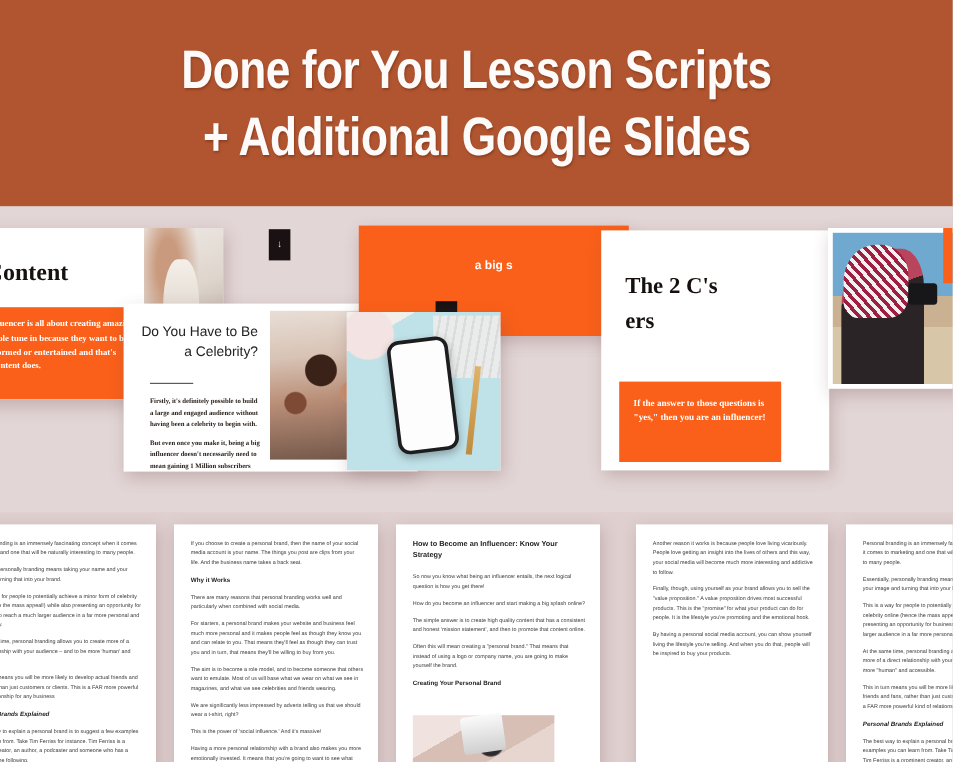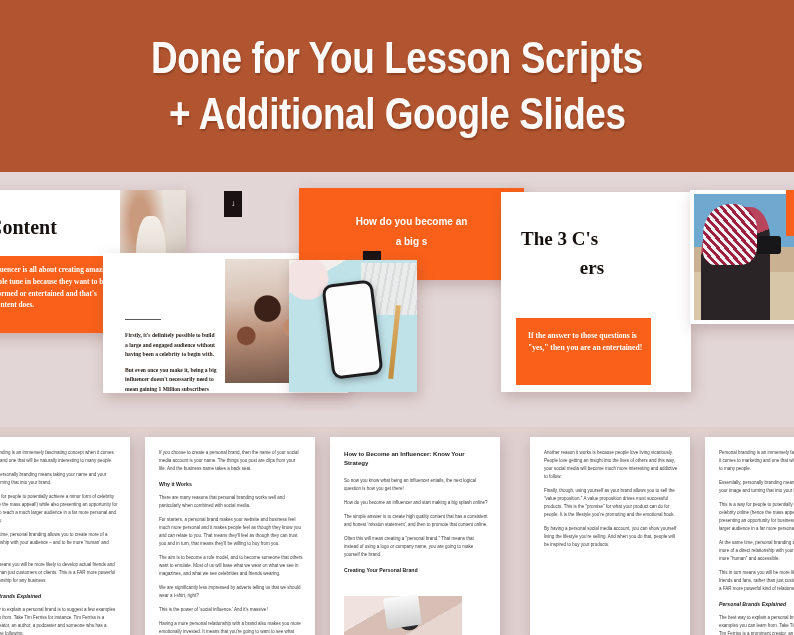--- a/index.html
+++ b/index.html
@@ -228,51 +228,51 @@
   <div class="slide s1">
     <div class="s1-title">Content</div>
     <div class="s1-band">
       <div class="s1-band-text">Being an influencer is all about creating amazing content. People tune in because they want to be inspired, informed or entertained and that's what your content does.</div>
     </div>
     <div class="s1-photo"></div>
   </div>
   <div class="tag-chip tag1">↓</div>
 
   <div class="slide s2">
+    <div class="s2-title">Do You Have to Be a Celebrity?</div>
     <div class="s2-rule"></div>
     <div class="s2-body">
       <p>Firstly, it's definitely possible to build a large and engaged audience without having been a celebrity to begin with.</p>
       <p>But even once you make it, being a big influencer doesn't necessarily need to mean gaining 1 Million subscribers</p>
     </div>
     <div class="s2-photo"></div>
   </div>
 
   <div class="slide s3">
     <div class="s3-text">
-      <div>How do you become an</div>
       <div>a big s</div>
     </div>
   </div>
   <div class="tag-chip" style="left:363px;top:79px;">↓</div>
 
   <div class="slide s4">
     <div class="s4-photo">
       <div class="s4-kbd"></div>
       <div class="s4-pen"></div>
       <div class="s4-phone"></div>
     </div>
   </div>
 
   <div class="slide s5">
     <div class="s5-title">
-      <div>The 3 C's</div>
-      <div style="text-align:center;padding-right:8px;">ers</div>
+      <div>The 2 C's</div>
+      <div style="text-align:left;padding-right:8px;">ers</div>
     </div>
     <div class="s5-band">
-      <div class="s5-band-text">If the answer to those questions is "yes," then you are an entertained!</div>
+      <div class="s5-band-text">If the answer to those questions is "yes," then you are an influencer!</div>
     </div>
   </div>
 
   <div class="slide s6">
     <div class="s6-photo">
       <div class="s6-figure"></div>
       <div class="s6-scarf"></div>
       <div class="s6-cam"></div>
     </div>
   </div>

